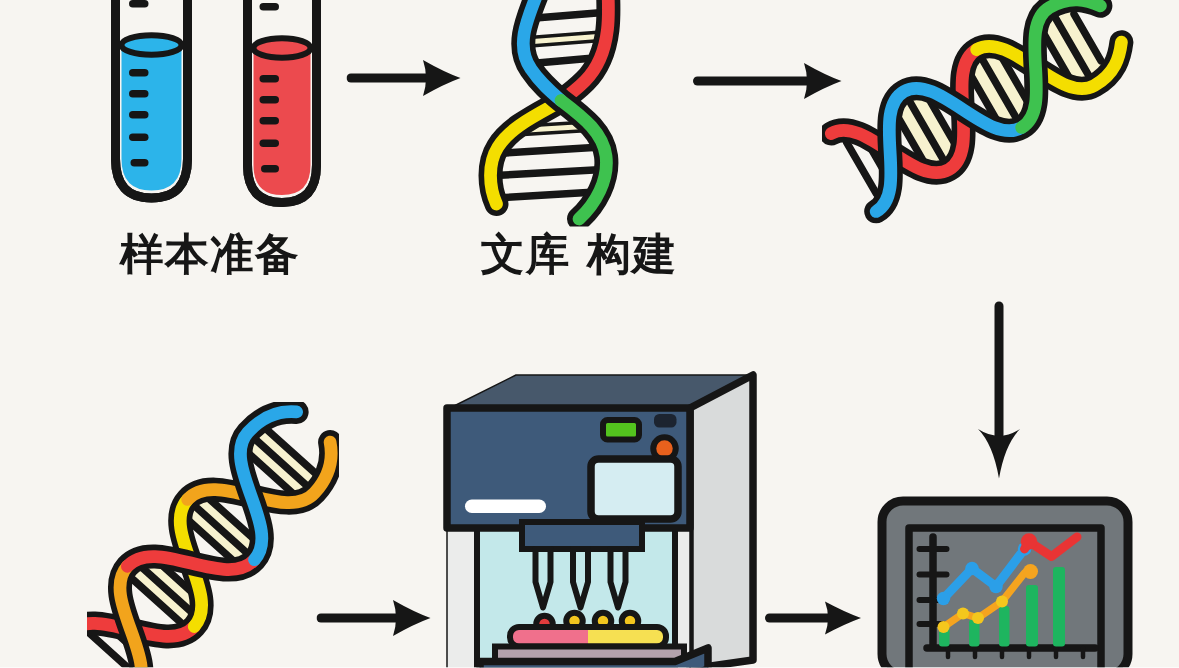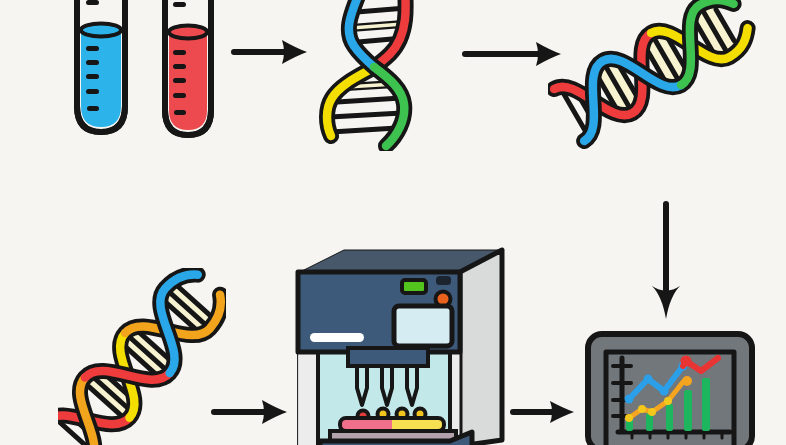--- a/index.html
+++ b/index.html
@@ -44,20 +44,21 @@
     <g style="fill:var(--outline)">
       <rect x="15" y="44" width="13" height="5" rx="2.5"></rect>
       <rect x="15" y="92" width="13" height="5" rx="2.5"></rect>
       <rect x="15" y="106" width="13" height="5" rx="2.5"></rect>
       <rect x="15" y="120" width="13" height="5" rx="2.5"></rect>
       <rect x="15" y="135" width="13" height="5" rx="2.5"></rect>
       <rect x="16" y="152" width="12" height="5" rx="2.5"></rect>
     </g>
   </svg>
 
+  <div class="step-label" style="left:55px;top:150px;width:170px">样本准备</div>
 
   <svg class="abs" style="left:231px;top:36px" width="78" height="30" viewBox="0 0 78 30">
     <path d="M3,16 H54" class="outline" style="stroke-width:6"></path>
     <path d="M51,4 Q65,12 76,16 Q65,20 51,28 Q55,16 51,4 Z" style="fill:var(--outline)"></path>
   </svg>
 
   <svg class="abs" style="left:300px;top:-14px" width="145" height="165" viewBox="0 0 145 165">
     <g>
       <path d="M64,10 L102,6 M57,26 L106,22 M58,56 L92,53 M37,116 L101,112 M31,146 L97,142" class="outline" style="stroke-width:5"></path>
       <path d="M51,42 L103,38 M46,101 L95,98" class="outline" style="stroke-width:8"></path>
@@ -67,20 +68,21 @@
 
     <path d="M104,-12 C106,16 110,48 90,68 C85,73 80,77 73,82 C57,91 40,99 32,112 C25,123 26,139 31,150" class="outline" style="stroke-width:16"></path>
     <path d="M104,-12 C106,16 110,48 90,68 C85,73 80,77 73,82" style="stroke:var(--dna-red);stroke-width:8.5;fill:none;stroke-linecap:round"></path>
     <path d="M73,82 C57,91 40,99 32,112 C25,123 26,139 31,150" style="stroke:var(--dna-yellow);stroke-width:8.5;fill:none;stroke-linecap:round"></path>
 
     <path d="M66,-12 C58,16 40,40 54,60 C60,69 67,75 74,81 C90,93 102,103 104,118 C106,134 97,150 86,160" class="outline" style="stroke-width:16"></path>
     <path d="M66,-12 C58,16 40,40 54,60 C60,69 67,75 74,81" style="stroke:var(--dna-blue);stroke-width:8.5;fill:none;stroke-linecap:round"></path>
     <path d="M74,81 C90,93 102,103 104,118 C106,134 97,150 86,160" style="stroke:var(--dna-green);stroke-width:8.5;fill:none;stroke-linecap:round"></path>
   </svg>
 
+  <div class="step-label" style="left:300px;top:150px;width:172px">文库 构建</div>
 
   <svg class="abs" style="left:461px;top:38px" width="102" height="30" viewBox="0 0 102 30">
     <path d="M4,16 H78" class="outline" style="stroke-width:6"></path>
     <path d="M75,4 Q89,12 100,16 Q89,20 75,28 Q79,16 75,4 Z" style="fill:var(--outline)"></path>
   </svg>
 
   <svg class="abs" style="left:548px;top:-16px" width="212" height="165" viewBox="0 0 212 165">
     <g transform="rotate(-30 106 82)">
       <g>
         <path d="M64,60 L64,104 M120,60 L120,104 M176,60 L176,104" style="stroke:var(--rung-fill);stroke-width:24;fill:none"></path>

